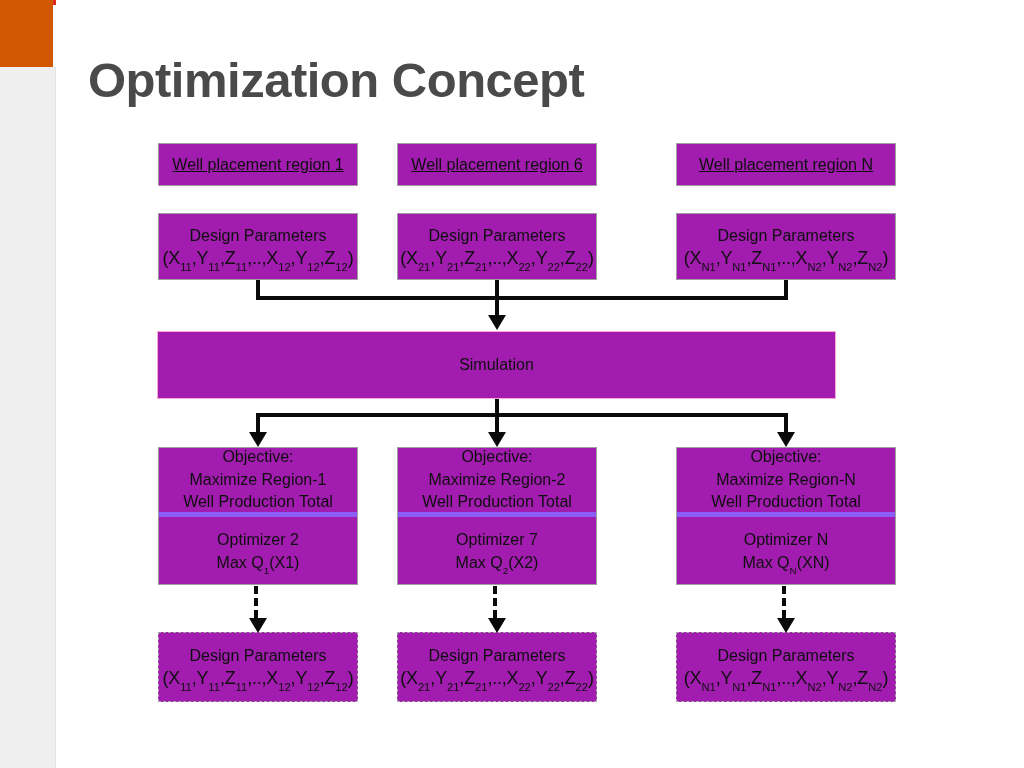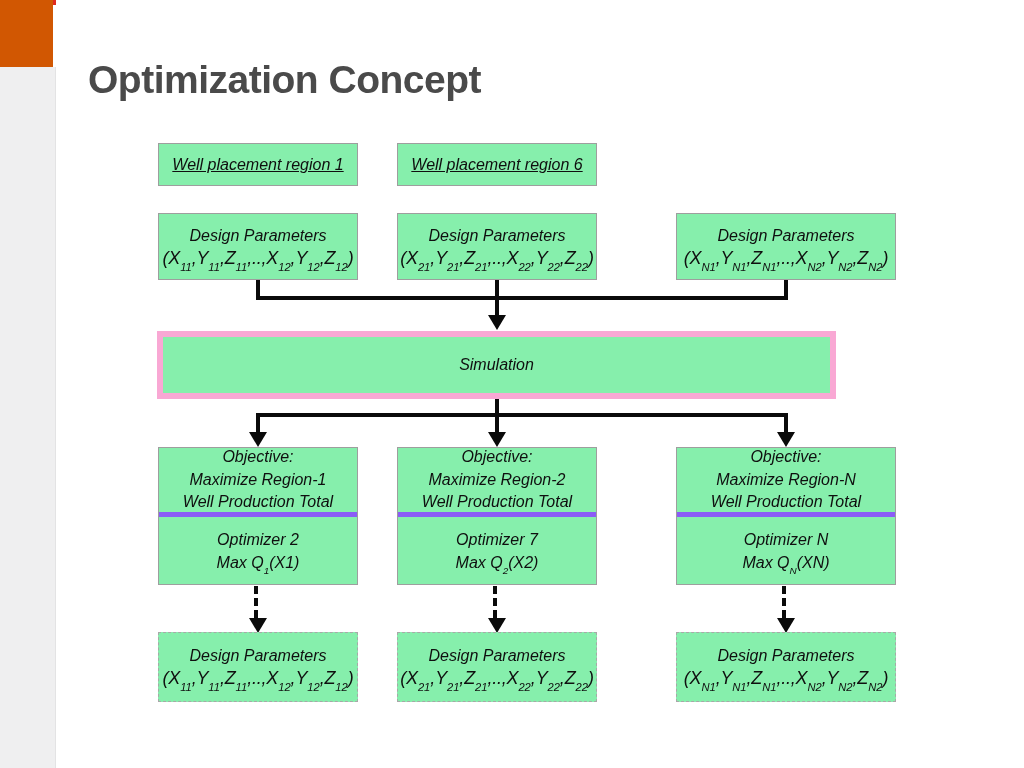--- a/index.html
+++ b/index.html
@@ -22,32 +22,31 @@
     position:absolute; left:0; top:0; width:53px; height:67px;
     background:#d15702;
   }
   .red-tick {
     position:absolute; left:53px; top:0; width:3px; height:5px;
     background:#e02a1d;
   }
 
   .page-title {
     position:absolute; left:88px; top:58px; margin:0;
-    font-size:39px; font-weight:700; color:#4a4a4a;
+    font-size:49px; font-weight:700; color:#4a4a4a;
     letter-spacing:-0.5px; line-height:44px;
   }
 
   
   .box {
-    position:absolute; background:#86efac;
+    position:absolute; background:#a21caf;
     border:1px solid #9e9e9e;
     box-sizing:border-box;
     text-align:right;
     font-size:16px;
-    font-style:italic;
   }
   .col1 { left:158px; width:200px; }
   .col2 { left:397px; width:200px; }
   .col3 { left:676px; width:220px; }
 
   .region-box {
     top:143px; height:43px;
     display:flex; align-items:center; justify-content:center;
   }
   .region-box span { text-decoration:underline; }
@@ -73,21 +72,21 @@
 
   .dashed-box {
     top:632px; height:70px;
     border:1px dashed #a8a8a8;
     display:flex; flex-direction:column; align-items:center; justify-content:center;
     line-height:23px;
   }
 
   .simulation-box {
     left:157px; top:331px; width:679px; height:68px;
-    border:6px solid #f9a8d4;
+    border:1px solid #f9a8d4;
     display:flex; align-items:center; justify-content:center;
     font-size:16px;
   }
 
   sub { font-size:0.62em; line-height:0; position:relative; top:0.22em; letter-spacing:0; }
 
   
   .line { position:absolute; background:#0a0a0a; }
   .stub-v { width:4px; }
   .hline  { height:4px; }
@@ -110,20 +109,23 @@
   <div class="accent-square"></div>
   <div class="red-tick"></div>
 
   <h1 class="page-title">Optimization Concept</h1>
 
   <div class="box region-box col1">
     <span>Well placement region 1</span>
   </div>
   <div class="box region-box col2">
     <span>Well placement region 6</span>
+  </div>
+  <div class="box region-box col3">
+    <span>Well placement region N</span>
   </div>
 
   <div class="box params-box col1">
     <div>Design Parameters</div>
     <div class="params-values">(X<sub>11</sub>,Y<sub>11</sub>,Z<sub>11</sub>,..,X<sub>12</sub>,Y<sub>12</sub>,Z<sub>12</sub>)</div>
   </div>
   <div class="box params-box col2">
     <div>Design Parameters</div>
     <div class="params-values">(X<sub>21</sub>,Y<sub>21</sub>,Z<sub>21</sub>,..,X<sub>22</sub>,Y<sub>22</sub>,Z<sub>22</sub>)</div>
   </div>

